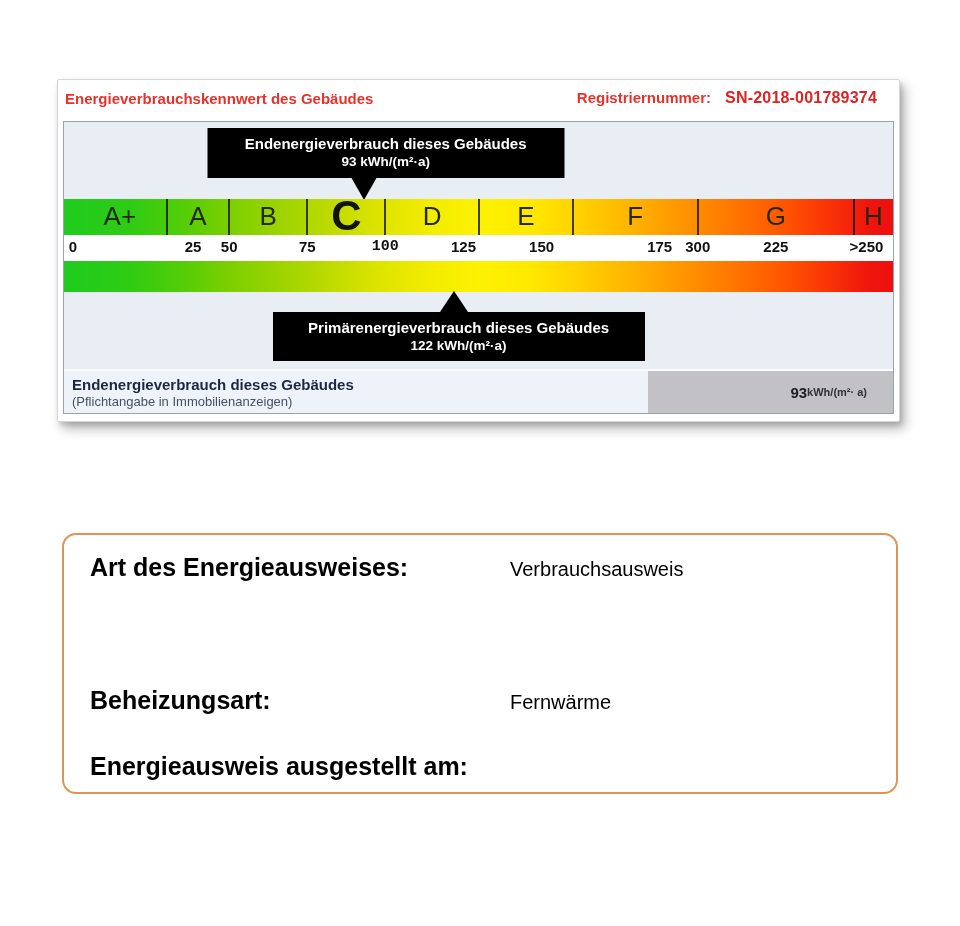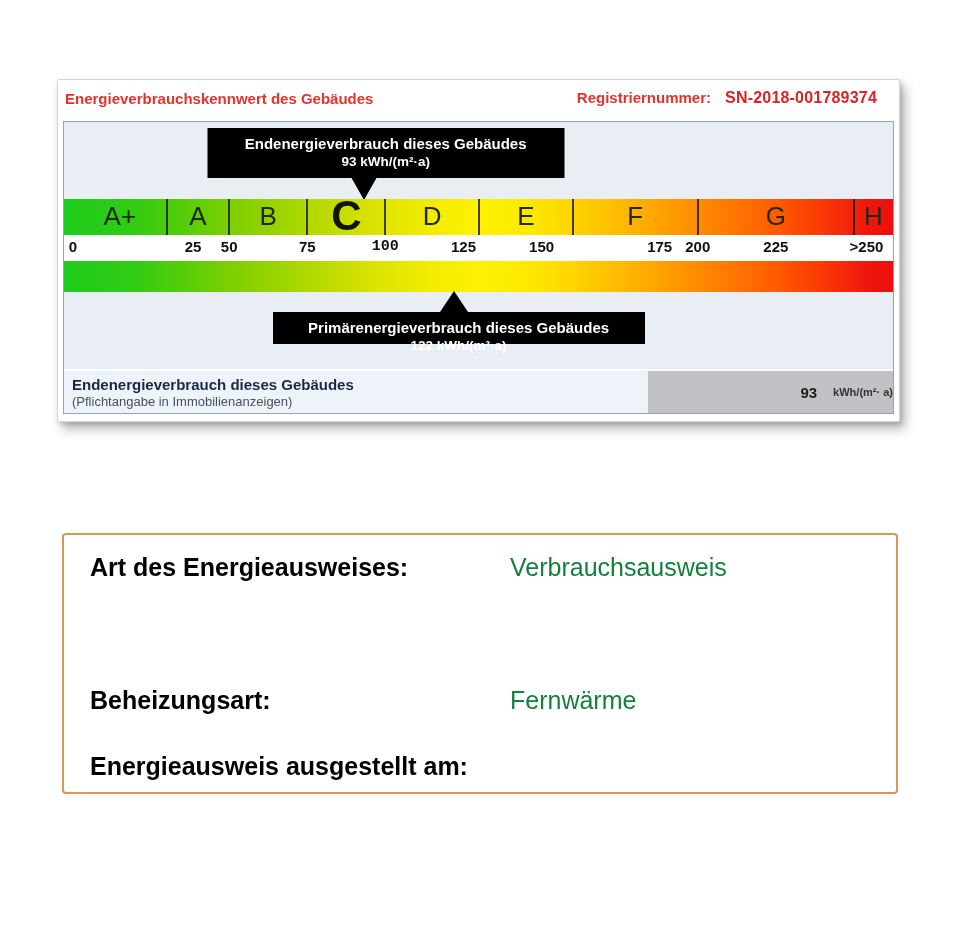--- a/index.html
+++ b/index.html
@@ -17,21 +17,21 @@
 
   
   .panel{position:absolute;left:5px;top:41px;width:831px;height:293px;background:#e8eef4;
          border:1px solid #9aa2aa;box-sizing:border-box;}
 
   .tooltip{position:absolute;background:#000;color:#fff;text-align:center;box-sizing:border-box;
            padding-top:6px;}
   .tooltip .tl1{font-size:15px;font-weight:bold;line-height:19px;}
   .tooltip .tl2{font-size:13.5px;font-weight:bold;line-height:18px;}
   .tooltip-final{left:38.8%;top:6px;width:357px;height:50px;transform:translateX(-50%);}
-  .tooltip-primary{left:47.6%;top:190px;width:372px;height:32px;transform:translateX(-50%);}
+  .tooltip-primary{left:47.6%;top:190px;width:372px;height:49px;transform:translateX(-50%);}
 
   .arrow-down{position:absolute;top:55px;width:0;height:0;transform:translateX(-50%);
               border-left:13px solid transparent;border-right:13px solid transparent;
               border-top:23px solid #000;}
   .arrow-up{position:absolute;top:169px;width:0;height:0;transform:translateX(-50%);
             border-left:14px solid transparent;border-right:14px solid transparent;
             border-bottom:21px solid #000;}
 
   .scale-gradient{background:linear-gradient(90deg,
       #1ecb1e 0%,#2fcc14 8%,#52cd08 14%,#7ccf00 20%,#9cd400 26%,#bedb00 32%,
@@ -48,31 +48,31 @@
   .tick{position:absolute;top:3px;transform:translateX(-50%);font-size:15px;font-weight:bold;color:#101010;}
 
   .gradbar2{position:absolute;left:0;top:139px;width:100%;height:31px;}
 
   .footer-row{position:absolute;left:0;top:247px;width:100%;height:44px;display:flex;
               border-top:2px solid #fbfcfd;box-sizing:border-box;}
   .cell-left{width:70.4%;background:#eef3f9;padding:4px 0 0 8px;box-sizing:border-box;}
   .cell-label{font-size:15px;font-weight:bold;color:#1c2740;line-height:19px;}
   .cell-sublabel{font-size:13px;color:#46525f;line-height:15px;}
   .cell-right{flex:1;background:#c2c2c6;display:flex;align-items:center;justify-content:flex-end;
-              gap:16px;}
+              gap:0;padding-right:26px;}
   .cell-value{font-size:15px;font-weight:bold;color:#1d1d1d;}
   .cell-unit{font-size:11px;font-weight:bold;color:#333;}
 
   
   .infobox{position:absolute;left:62px;top:533px;width:836px;height:261px;background:#ffffff;
-           border:2px solid #dd9457;border-radius:4px;box-sizing:border-box;}
+           border:2px solid #dd9457;border-radius:14px;box-sizing:border-box;}
   .info-row{position:absolute;left:26px;right:10px;display:flex;align-items:baseline;}
   .info-row.r0{top:18px;} .info-row.r1{top:84px;} .info-row.r2{top:151px;} .info-row.r3{top:217px;}
   .info-label{width:420px;font-size:25px;font-weight:bold;color:#000;}
-  .info-value{font-size:25px;color:#15803d;}
+  .info-value{font-size:20px;color:#000000;}
 </style>
 </head>
 <body>
 
 <div class="page">
 
   <div class="card">
     <div class="card-title">Energieverbrauchskennwert des Gebäudes</div>
     <div class="reg-group">
       <span class="reg-label">Registriernummer:</span>
@@ -109,21 +109,21 @@
 
       <div class="ticks" id="ticks">
           <span class="tick" style="left: 1.08696%;">0</span>
           <span class="tick" style="left: 10.5072%; margin-left: 42px;">25</span>
           <span class="tick" style="left: 19.9275%;">50</span>
           <span class="tick" style="left: 29.3478%;">75</span>
           <span class="tick" style="left: 38.7681%; font-family: Liberation Mono, monospace;">100</span>
           <span class="tick" style="left: 48.1884%;">125</span>
           <span class="tick" style="left: 57.6087%;">150</span>
           <span class="tick" style="left: 67.029%; margin-left: 40px;">175</span>
-          <span class="tick" style="left: 76.4493%;">200</span>
+          <span class="tick" style="left: 76.4493%;">300</span>
           <span class="tick" style="left: 85.8696%;">225</span>
           <span class="tick" style="left: 96.7971%;">&gt;250</span>
         </div>
 
       <div class="gradbar2 scale-gradient"></div>
       <div class="arrow-up" id="arrow-primary" style="left: 47.058%;"></div>
 
       <div class="tooltip tooltip-primary">
         <div class="tl1">Primärenergieverbrauch dieses Gebäudes</div>
         <div class="tl2">122 kWh/(m²·a)</div>

